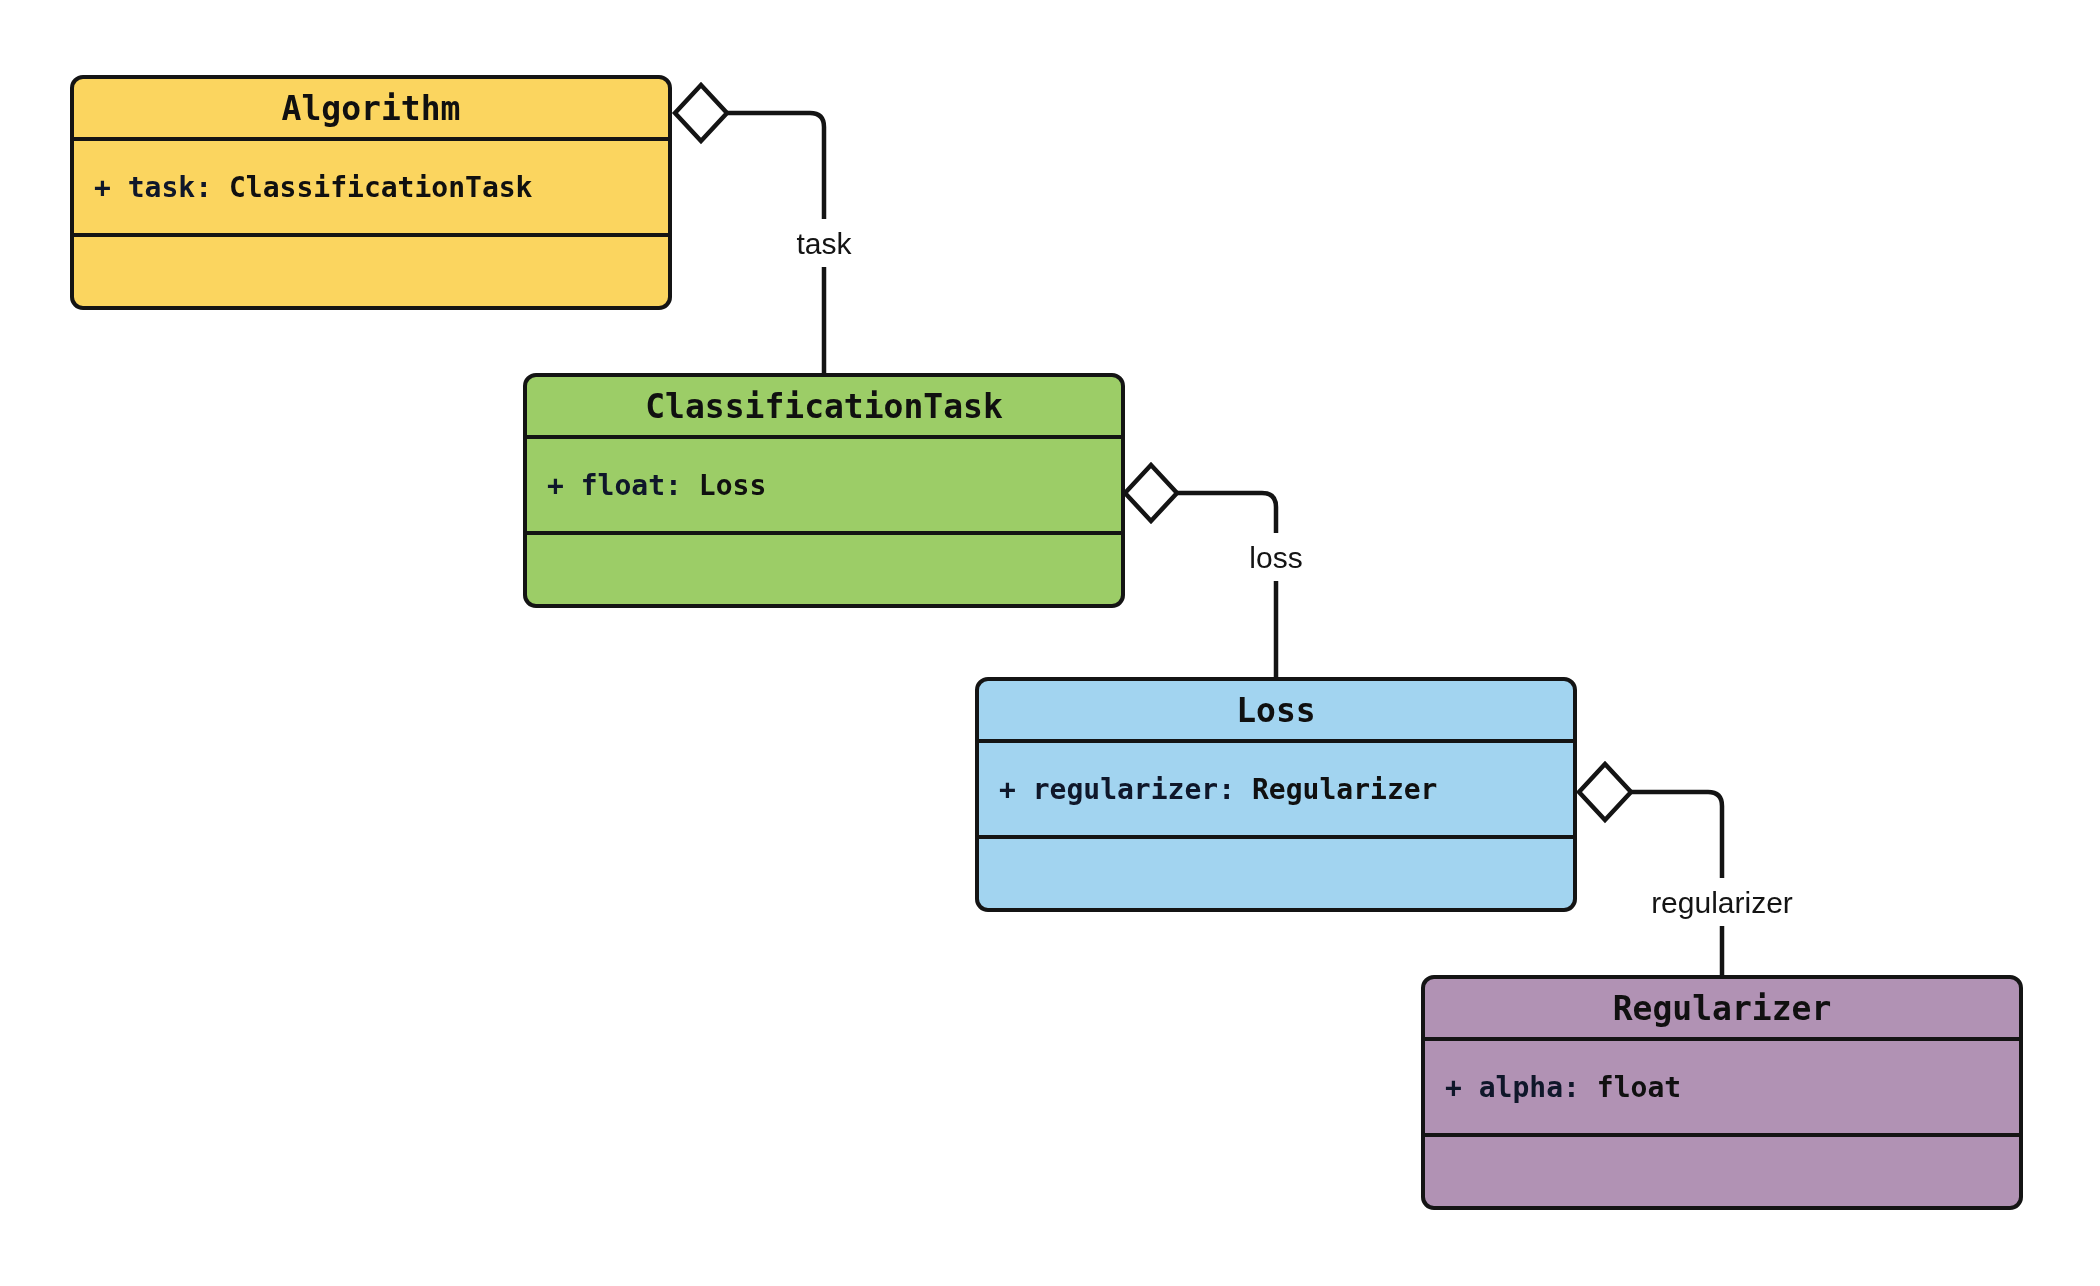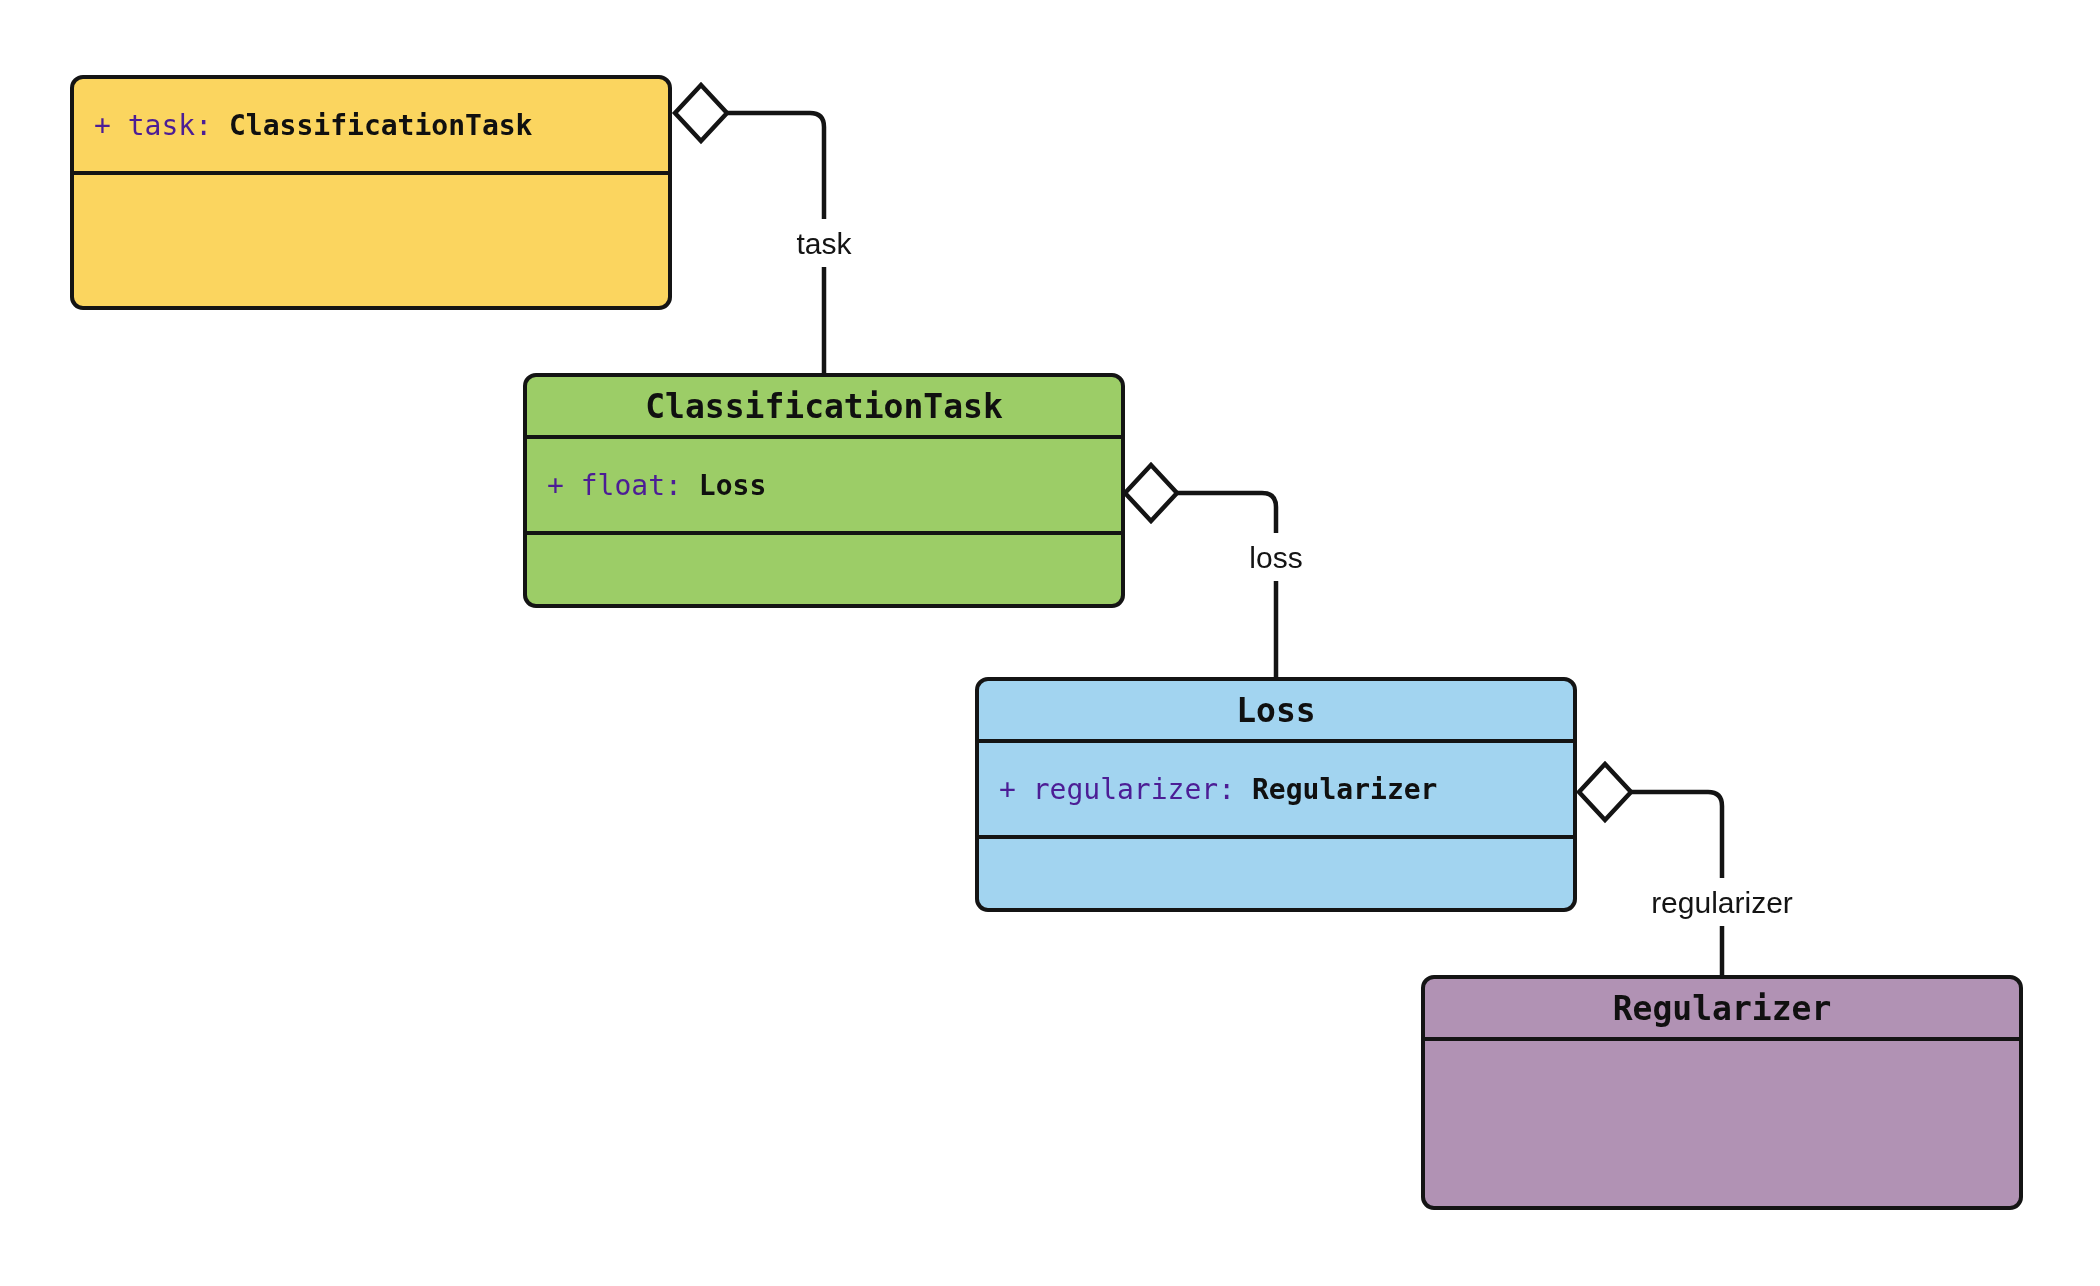--- a/index.html
+++ b/index.html
@@ -37,21 +37,21 @@
   .compartment.attrs {
     height: 96px;
     border-bottom: 4px solid #141414;
     display: flex;
     align-items: center;
     padding-left: 20px;
     font-family: "DejaVu Sans Mono", monospace;
     font-size: 28px;
     white-space: pre;
   }
-  .attr-name { color: #4c1d95; font-weight: normal; }
+  .attr-name { color: #0f172a; font-weight: bold; }
   .attr-type { color: #101010; font-weight: bold; margin-left: 17px; }
   .compartment.methods { height: 69px; }
   #edge-layer {
     position: absolute;
     left: 0; top: 0;
     width: 2100px;
     height: 1286px;
     z-index: 2;
     pointer-events: none;
   }
@@ -65,20 +65,21 @@
     text-anchor: middle;
     dominant-baseline: central;
   }
 </style>
 </head>
 <body>
 
 <div id="canvas">
 
   <div class="class-box" style="left: 70px; top: 75px; background-color: rgb(251, 213, 95);">
+    <div class="compartment title">Algorithm</div>
     <div class="compartment attrs">
       <span class="attr-name">+ task:</span><span class="attr-type">ClassificationTask</span>
     </div>
     <div class="compartment methods"></div>
   </div>
 
   <div class="class-box" style="left: 523px; top: 373px; background-color: rgb(156, 205, 103);">
     <div class="compartment title">ClassificationTask</div>
     <div class="compartment attrs">
       <span class="attr-name">+ float:</span><span class="attr-type">Loss</span>
@@ -89,20 +90,23 @@
   <div class="class-box" style="left: 975px; top: 677px; background-color: rgb(162, 212, 240);">
     <div class="compartment title">Loss</div>
     <div class="compartment attrs">
       <span class="attr-name">+ regularizer:</span><span class="attr-type">Regularizer</span>
     </div>
     <div class="compartment methods"></div>
   </div>
 
   <div class="class-box" style="left: 1421px; top: 975px; background-color: rgb(177, 146, 180);">
     <div class="compartment title">Regularizer</div>
+    <div class="compartment attrs">
+      <span class="attr-name">+ alpha:</span><span class="attr-type">float</span>
+    </div>
     <div class="compartment methods"></div>
   </div>
 
   <svg id="edge-layer" viewBox="0 0 2100 1286" xmlns="http://www.w3.org/2000/svg">
 
     <g>
       <path class="edge-path" d="M 727 113 L 810 113 Q 824 113 824 127 L 824 373"></path>
       <polygon class="diamond" points="675,113 701,85 727,113 701,141"></polygon>
       <rect class="label-bg" x="786" y="219" width="76" height="48"></rect>
       <text class="edge-label" x="824" y="243">task</text>

